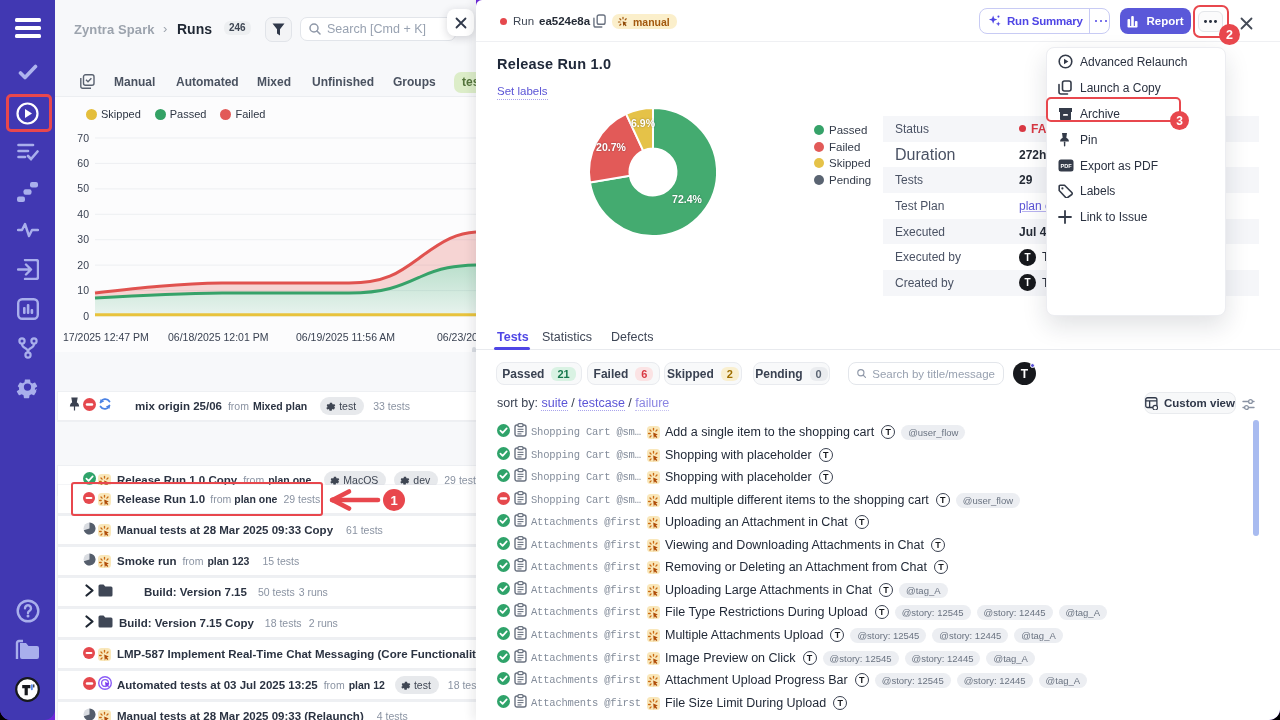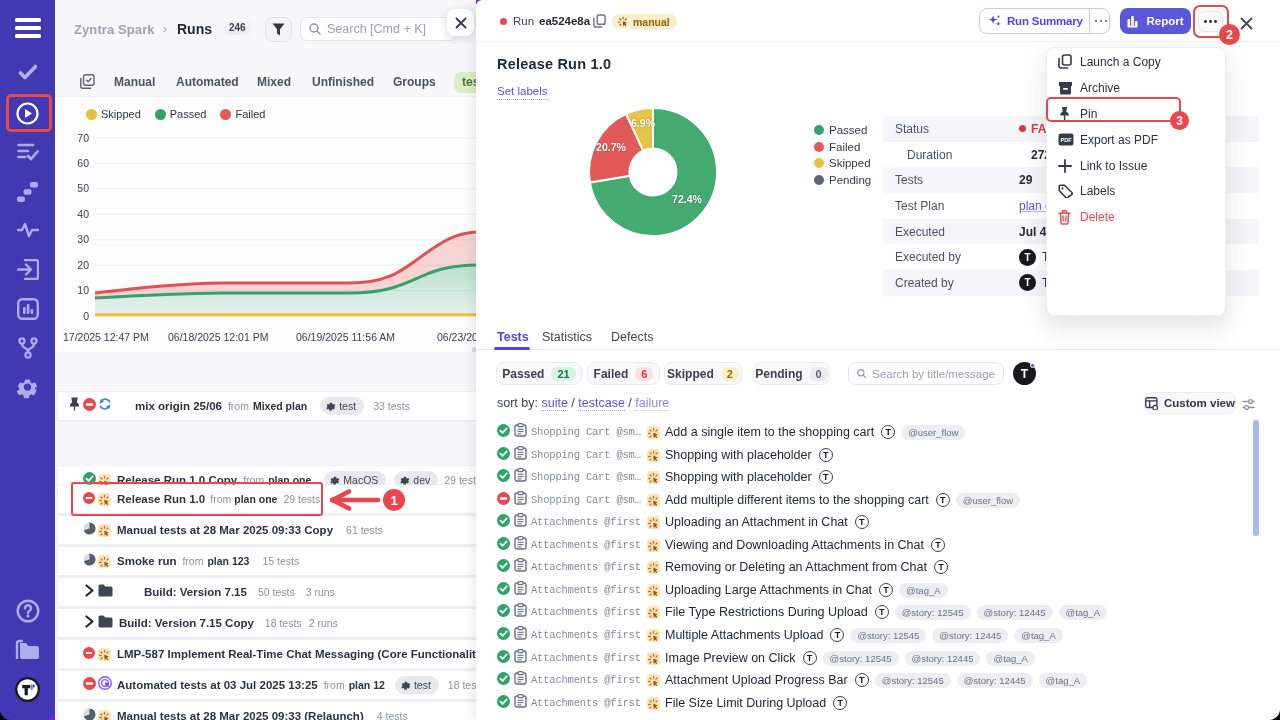--- a/index.html
+++ b/index.html
@@ -245,21 +245,21 @@
 
     <div class="runrow" style="top:226px;">
       <span class="abs" style="left:27px;"><svg width="9" height="13" viewBox="0 0 9 13">
               <path d="M1.5 1.5 L7.5 6.5 L1.5 11.5" fill="none" stroke="#1F2733" stroke-width="2.2" stroke-linecap="round" stroke-linejoin="round"></path>
             </svg></span>
       <span class="abs" style="left:40px;"><svg width="15" height="13" viewBox="0 0 15 13">
               <path d="M0.5 2 a1.5 1.5 0 0 1 1.5-1.5 h3.5 l1.8 2 H13 a1.5 1.5 0 0 1 1.5 1.5 v7 a1.5 1.5 0 0 1-1.5 1.5 H2 a1.5 1.5 0 0 1-1.5-1.5 Z" fill="#3F4756"></path>
             </svg></span>
       <span class="rtitle" style="margin-left:61px;padding-left:25px;">Build: Version 7.15</span>
       <span class="rmeta" style="margin-left:11px;">50 tests</span>
-      <span class="rmeta" style="margin-left:11px;">3 runs</span>
+      <span class="rmeta" style="margin-left:4px;">3 runs</span>
     </div>
 
     <div class="runrow" style="top:257px;">
       <span class="abs" style="left:27px;"><svg width="9" height="13" viewBox="0 0 9 13">
               <path d="M1.5 1.5 L7.5 6.5 L1.5 11.5" fill="none" stroke="#1F2733" stroke-width="2.2" stroke-linecap="round" stroke-linejoin="round"></path>
             </svg></span>
       <span class="abs" style="left:40px;"><svg width="15" height="13" viewBox="0 0 15 13">
               <path d="M0.5 2 a1.5 1.5 0 0 1 1.5-1.5 h3.5 l1.8 2 H13 a1.5 1.5 0 0 1 1.5 1.5 v7 a1.5 1.5 0 0 1-1.5 1.5 H2 a1.5 1.5 0 0 1-1.5-1.5 Z" fill="#3F4756"></path>
             </svg></span>
       <span class="rtitle" style="margin-left:61px;">Build: Version 7.15 Copy</span>
@@ -410,21 +410,21 @@
 
   <div class="abs" style="left:407px; top:116px; width:376px;">
     <div style="height:25.7px; background:#F5F6F9; display:flex; align-items:center;">
           <span style="margin-left:12px; width:124px; font-size:12px; color:#4A5264;">Status</span>
           <span style="display:flex;align-items:center;gap:5px;">
             <i style="width:7px;height:7px;border-radius:50%;background:#D93843;"></i>
             <span style="font-size:12px; font-weight:700; color:#D93843;">FAILED</span>
           </span>
         </div>
     <div style="height:25.7px; display:flex; align-items:center;">
-          <span style="margin-left:24px; width:124px; font-size:12px; color:#4A5264;">Duration</span>
+          <span style="margin-left:12px; width:124px; font-size:16px; color:#4A5264;">Duration</span>
           <span style="font-size:12px; font-weight:700; color:#252B36;">272h 6m</span>
         </div>
     <div style="height:25.7px; background:#F5F6F9; display:flex; align-items:center;">
           <span style="margin-left:12px; width:124px; font-size:12px; color:#4A5264;">Tests</span>
           <span style="font-size:12px; font-weight:700; color:#252B36;">29</span>
         </div>
     <div style="height:25.7px; display:flex; align-items:center;">
           <span style="margin-left:12px; width:124px; font-size:12px; color:#4A5264;">Test Plan</span>
           <span style="font-size:12px; color:#5B54D6; text-decoration:underline; text-decoration-color:#B8B3F0;">plan one</span>
         </div>
@@ -876,20 +876,26 @@
             </svg></span>
       <span class="ttitle">File Size Limit During Upload</span>
       <span style="flex:none; margin-left:7px; width:14px; height:14px; border-radius:50%; border:1.4px solid #3A4150; background:#fff; color:#17191D; font-size:9px; font-weight:700; display:flex; align-items:center; justify-content:center;">T</span>
     </div>
   </div>
 
   <div class="abs" style="left:777px; top:420px; width:6px; height:116px; background:#A8BBF0; border-radius:3px;"></div>
 
   <div class="abs" style="left:570px; top:47px; width:180px; height:269px; background:#fff; border:1px solid #ECEDF1; border-radius:8px; box-shadow:0 10px 24px rgba(25,30,45,.13); z-index:20; padding-top:1px;">
     <div class="mitem"><span class="mico">
+            <svg width="15" height="15" viewBox="0 0 15 15">
+              <circle cx="7.5" cy="7.5" r="6.3" fill="none" stroke="#343B49" stroke-width="1.6"></circle>
+              <path d="M6 4.8 L10.4 7.5 L6 10.2 Z" fill="#343B49"></path>
+            </svg>
+          </span>Advanced Relaunch</div>
+    <div class="mitem"><span class="mico">
             <svg width="14" height="15" viewBox="0 0 14 15">
               <rect x="4.5" y="1" width="8.5" height="10" rx="2" fill="none" stroke="#343B49" stroke-width="1.6"></rect>
               <path d="M9.5 14 H3 a2 2 0 0 1-2-2 V4.5" fill="none" stroke="#343B49" stroke-width="1.6" stroke-linecap="round"></path>
             </svg>
           </span>Launch a Copy</div>
     <div class="mitem"><span class="mico">
             <svg width="15" height="14" viewBox="0 0 15 14">
               <path d="M1 1 h13 v4 h-13 Z M2 5 v7 a1.5 1.5 0 0 0 1.5 1.5 h8 a1.5 1.5 0 0 0 1.5-1.5 V5" fill="#343B49"></path>
               <rect x="5" y="7" width="5" height="1.8" rx="0.9" fill="#fff"></rect>
             </svg>
@@ -900,36 +906,30 @@
               <rect x="5.9" y="9.5" width="1.4" height="5" rx="0.7" fill="#343B49"></rect>
             </svg>
           </span>Pin</div>
     <div class="mitem"><span class="mico">
             <svg width="16" height="13" viewBox="0 0 16 13">
               <rect x="0.5" y="0.5" width="15" height="12" rx="2.5" fill="#343B49"></rect>
               <text x="8" y="9.3" font-size="5.6" font-weight="700" fill="#fff" text-anchor="middle" font-family="Liberation Sans">PDF</text>
             </svg>
           </span>Export as PDF</div>
     <div class="mitem"><span class="mico">
-            <svg width="14" height="14" viewBox="0 0 14 14">
-              <path d="M7 1 V13 M1 7 H13" stroke="#343B49" stroke-width="1.8" stroke-linecap="round"></path>
-            </svg>
-          </span>Link to Issue</div>
-    <div class="mitem"><span class="mico">
             <svg width="15" height="14" viewBox="0 0 15 14">
               <path d="M1.2 6.5 V2.2 a1 1 0 0 1 1-1 H6.5 L13.8 8.5 a1.4 1.4 0 0 1 0 2 L9.7 13.5 a1.4 1.4 0 0 1-2 0 Z" fill="none" stroke="#343B49" stroke-width="1.6" stroke-linejoin="round"></path>
               <circle cx="4.4" cy="4.4" r="1.1" fill="#343B49"></circle>
             </svg>
           </span>Labels</div>
-    <div class="mitem" style="color:#E5484D;"><span class="mico">
-            <svg width="13" height="15" viewBox="0 0 13 15">
-              <path d="M1 3.2 H12 M4.5 3 V1.5 a0.8 0.8 0 0 1 0.8-0.8 h2.4 a0.8 0.8 0 0 1 0.8 0.8 V3 M2.5 3.5 l0.5 9.3 a1.4 1.4 0 0 0 1.4 1.3 h4.2 a1.4 1.4 0 0 0 1.4-1.3 l0.5-9.3" fill="none" stroke="#E5484D" stroke-width="1.5" stroke-linecap="round"></path>
-              <path d="M5 6 l0.2 5 M8 6 l-0.2 5" stroke="#E5484D" stroke-width="1.3" stroke-linecap="round"></path>
+    <div class="mitem"><span class="mico">
+            <svg width="14" height="14" viewBox="0 0 14 14">
+              <path d="M7 1 V13 M1 7 H13" stroke="#343B49" stroke-width="1.8" stroke-linecap="round"></path>
             </svg>
-          </span>Delete</div>
+          </span>Link to Issue</div>
   </div>
 </div>
 
 <div class="abs" style="left:447px; top:9px; width:27px; height:27px; background:#fff; border-radius:8px; box-shadow:0 2px 8px rgba(25,30,45,.18); z-index:5; display:flex; align-items:center; justify-content:center;">
   <svg width="12" height="12" viewBox="0 0 12 12">
         <path d="M1.5 1.5 L10.5 10.5 M10.5 1.5 L1.5 10.5" stroke="#30394A" stroke-width="1.8" stroke-linecap="round"></path>
       </svg>
 </div>
 
 <div id="sidebar">

